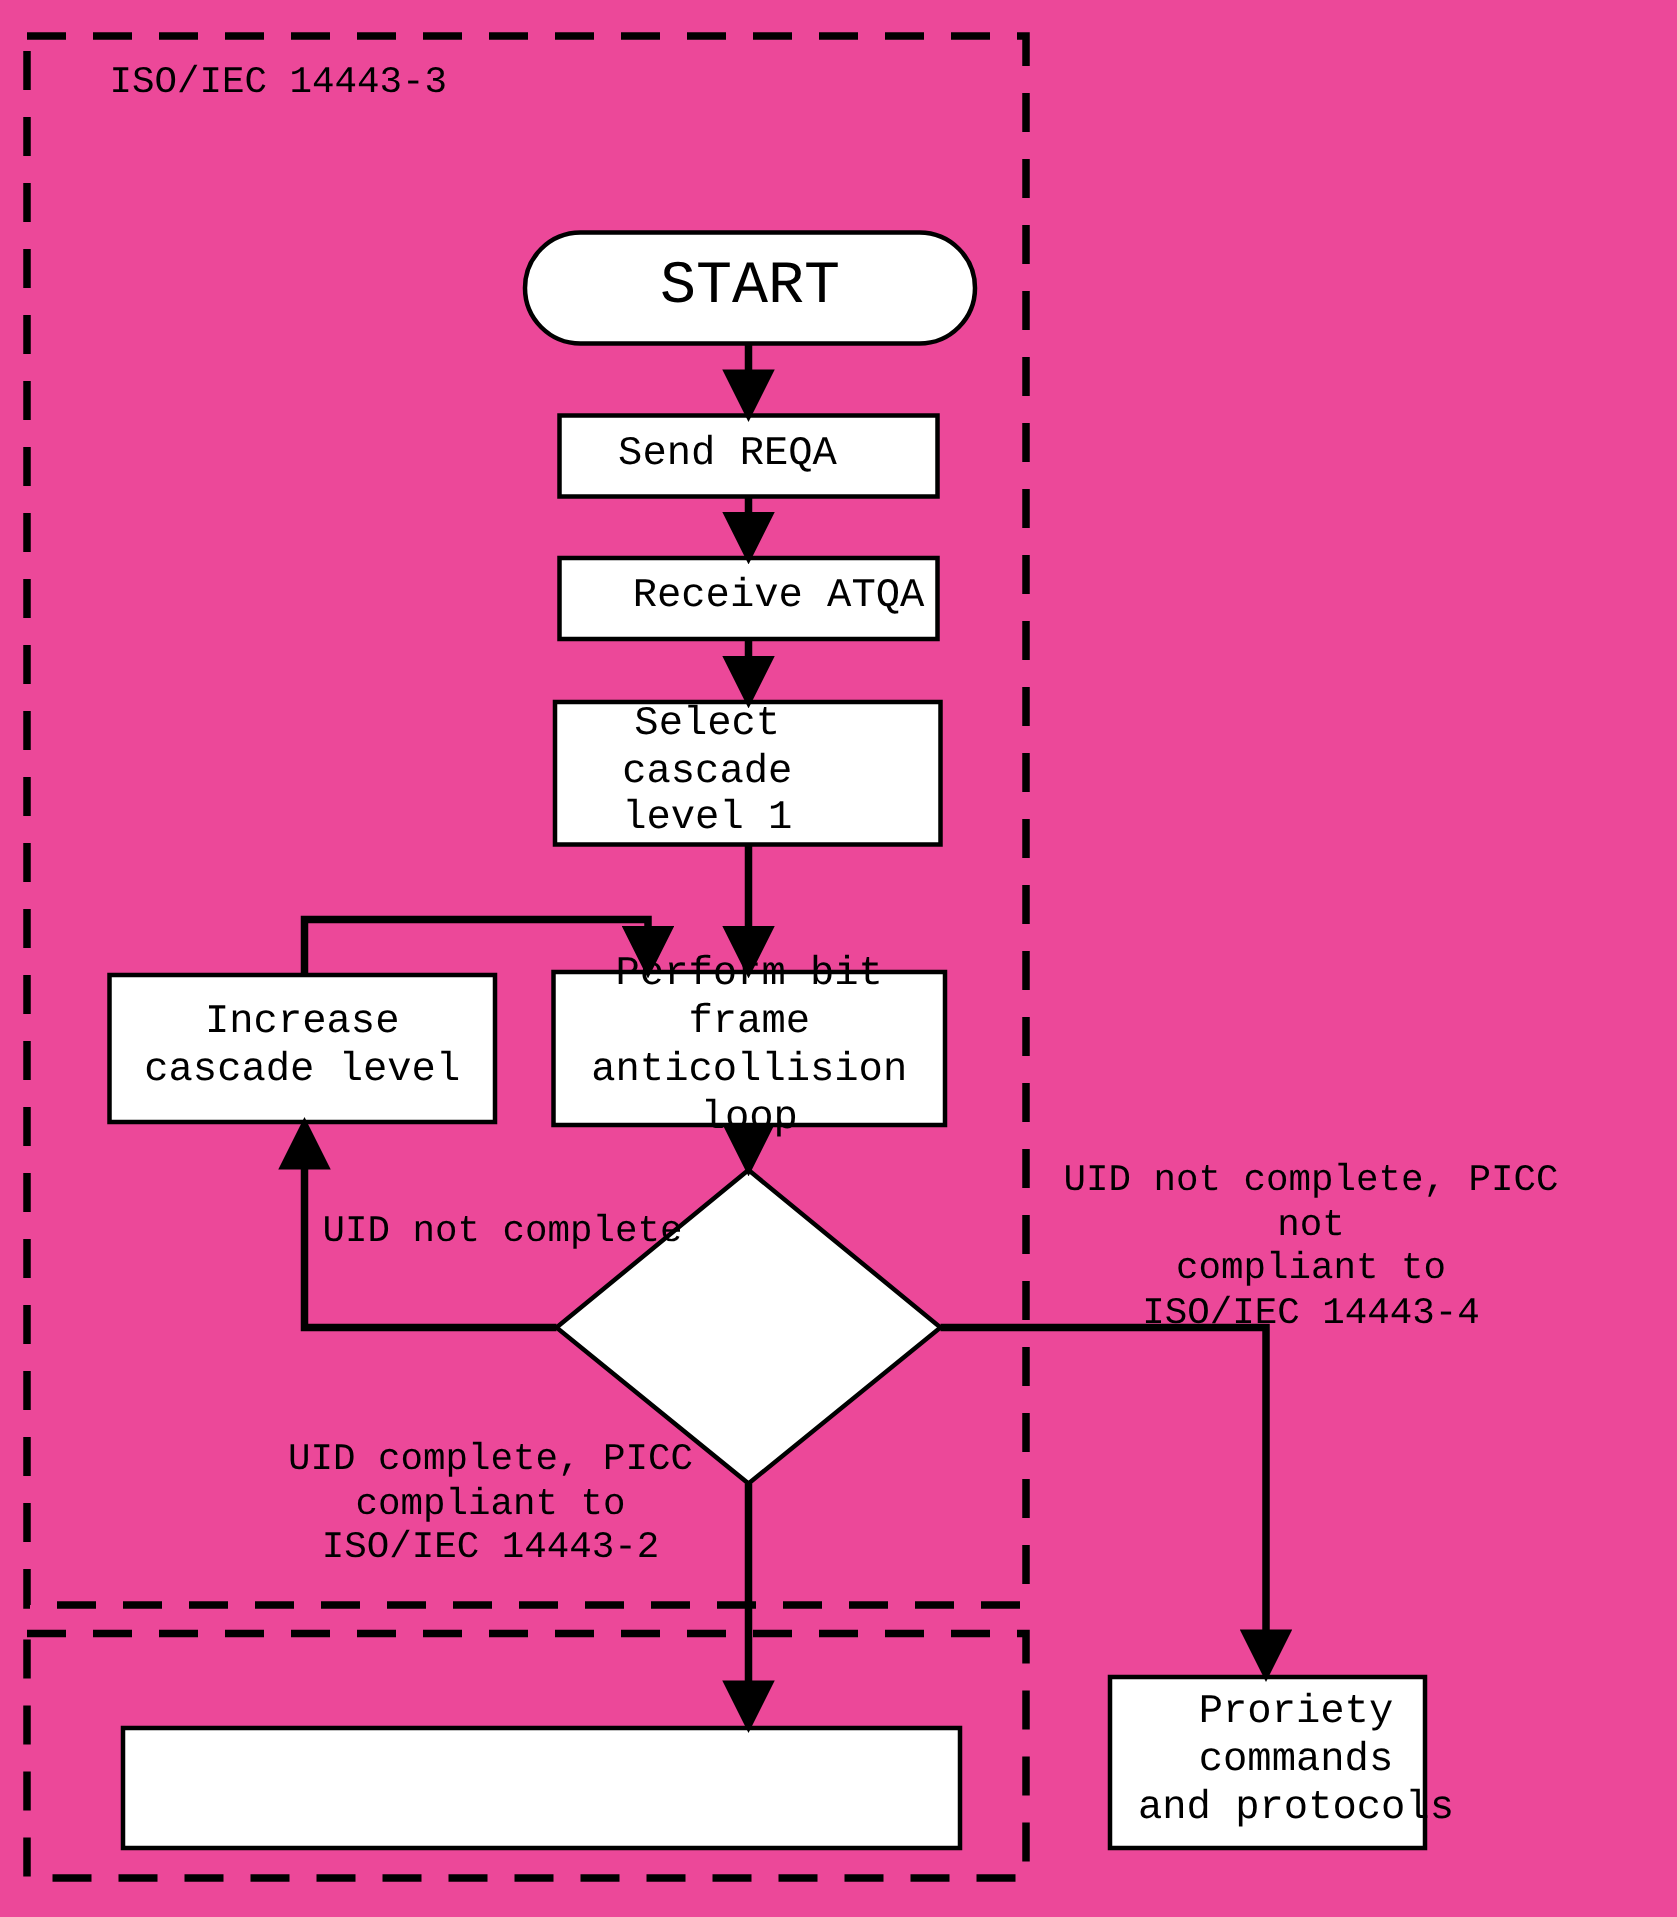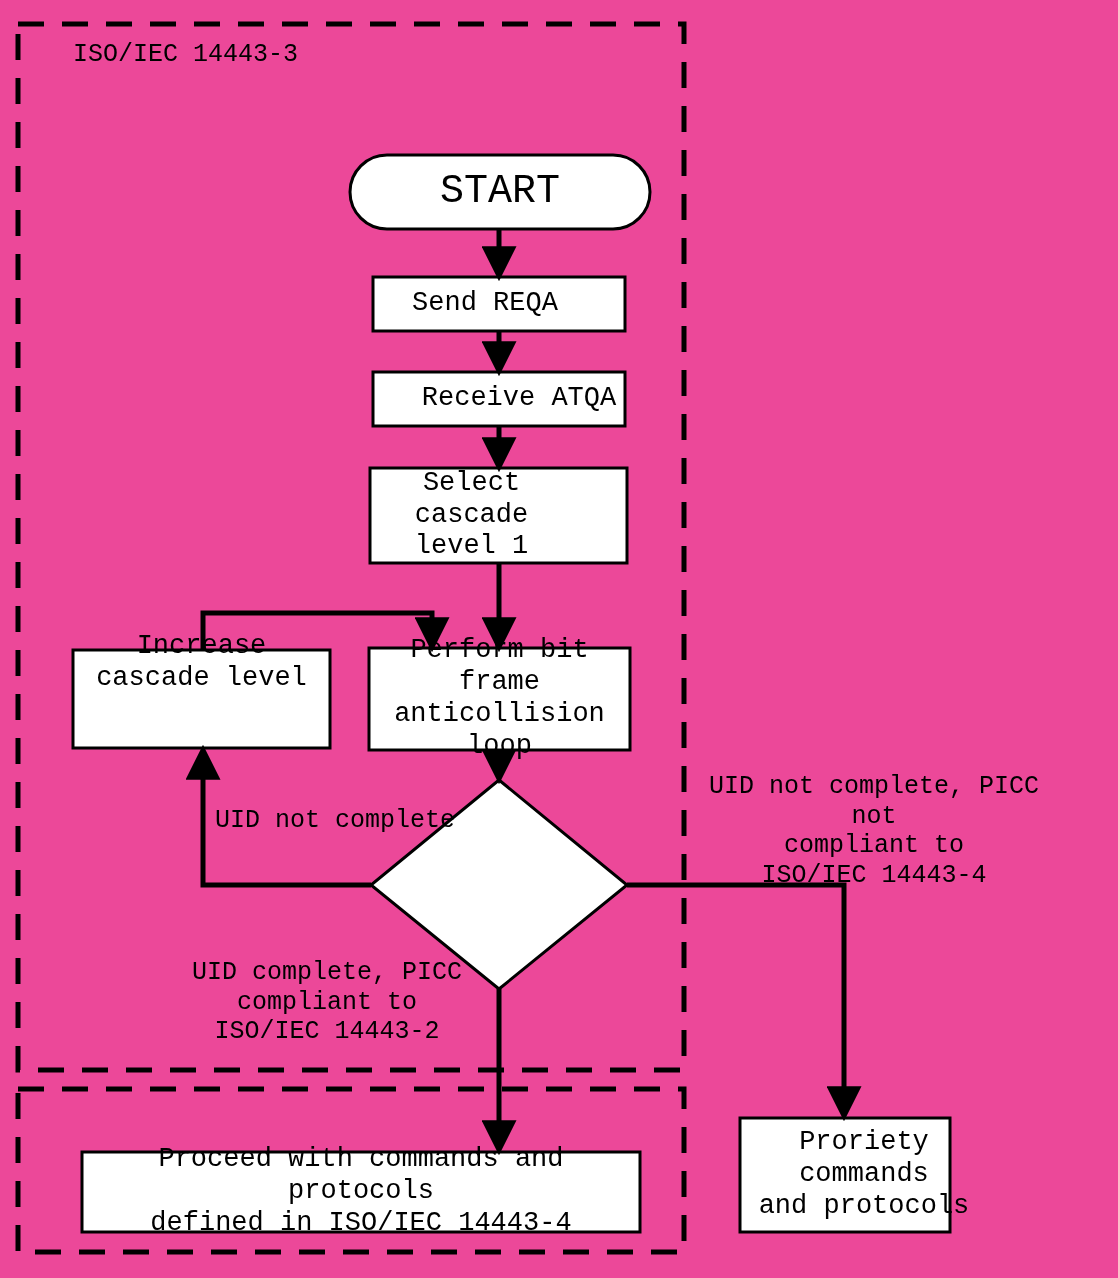--- a/index.html
+++ b/index.html
@@ -101,29 +101,27 @@
 
   <div class="node-label fs-lg" style="left:350px; top:155px; width:300px; height:74px;">START</div>
 
   <div class="node-label fs-md" style="left:373px; top:277px; width:224px; height:54px;">Send REQA</div>
 
   <div class="node-label fs-md" style="left:373px; top:372px; width:204px; height:54px;margin-left:44px;">Receive ATQA</div>
 
   <div class="node-label fs-md" style="left:370px; top:468px; width:203px; height:95px;">Select
 cascade level 1</div>
 
-  <div class="node-label fs-md" style="left:73px; top:614px; width:257px; height:98px;">Increase
+  <div class="node-label fs-md" style="left:73px; top:650px; width:257px; height:98px;">Increase
 cascade level</div>
 
   <div class="node-label fs-md" style="left:369px; top:648px; width:261px; height:102px;">Perform bit frame
 anticollision loop</div>
 
 
-  <div class="node-label fs-md" style="left:82px; top:1152px; width:558px; height:80px;">Proceed with commands and protocols
-defined in ISO/IEC 14443-4</div>
 
   <div class="node-label fs-md" style="left:740px; top:1118px; width:248px; height:114px;">Proriety
 commands
 and protocols</div>
 
   <div class="edge-label fs-sm" style="left:210px; top:790px; width:250px;margin-top:16px;">UID not complete</div>
 
   <div class="edge-label fs-sm" style="left:686px; top:772px; width:376px;">UID not complete, PICC not
 compliant to
 ISO/IEC 14443-4</div>

